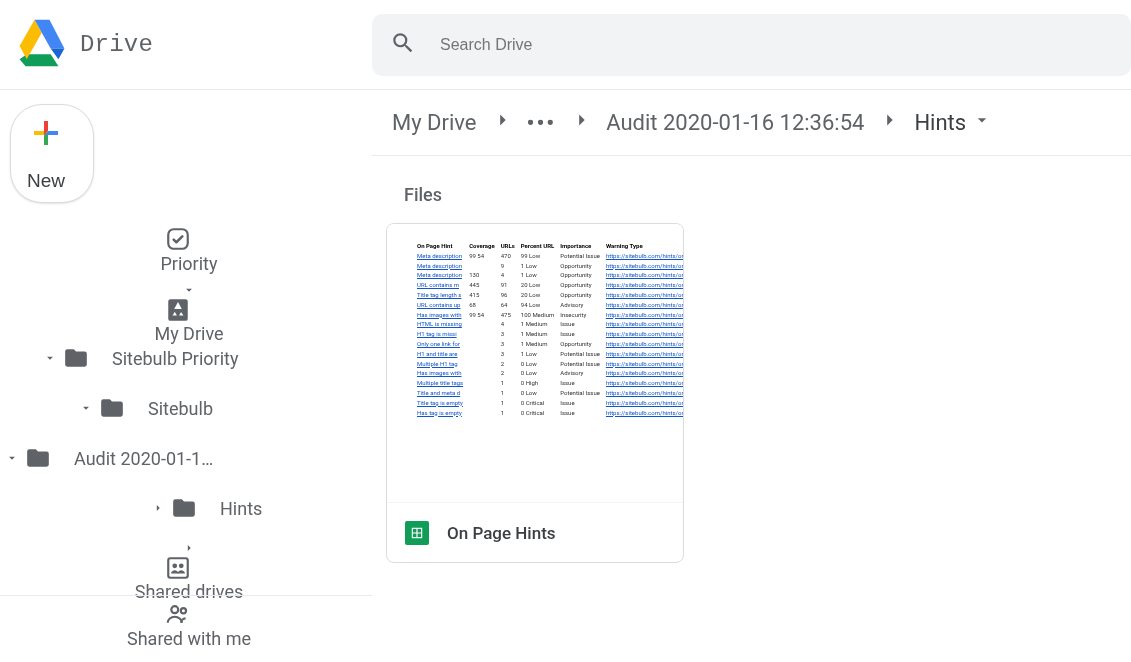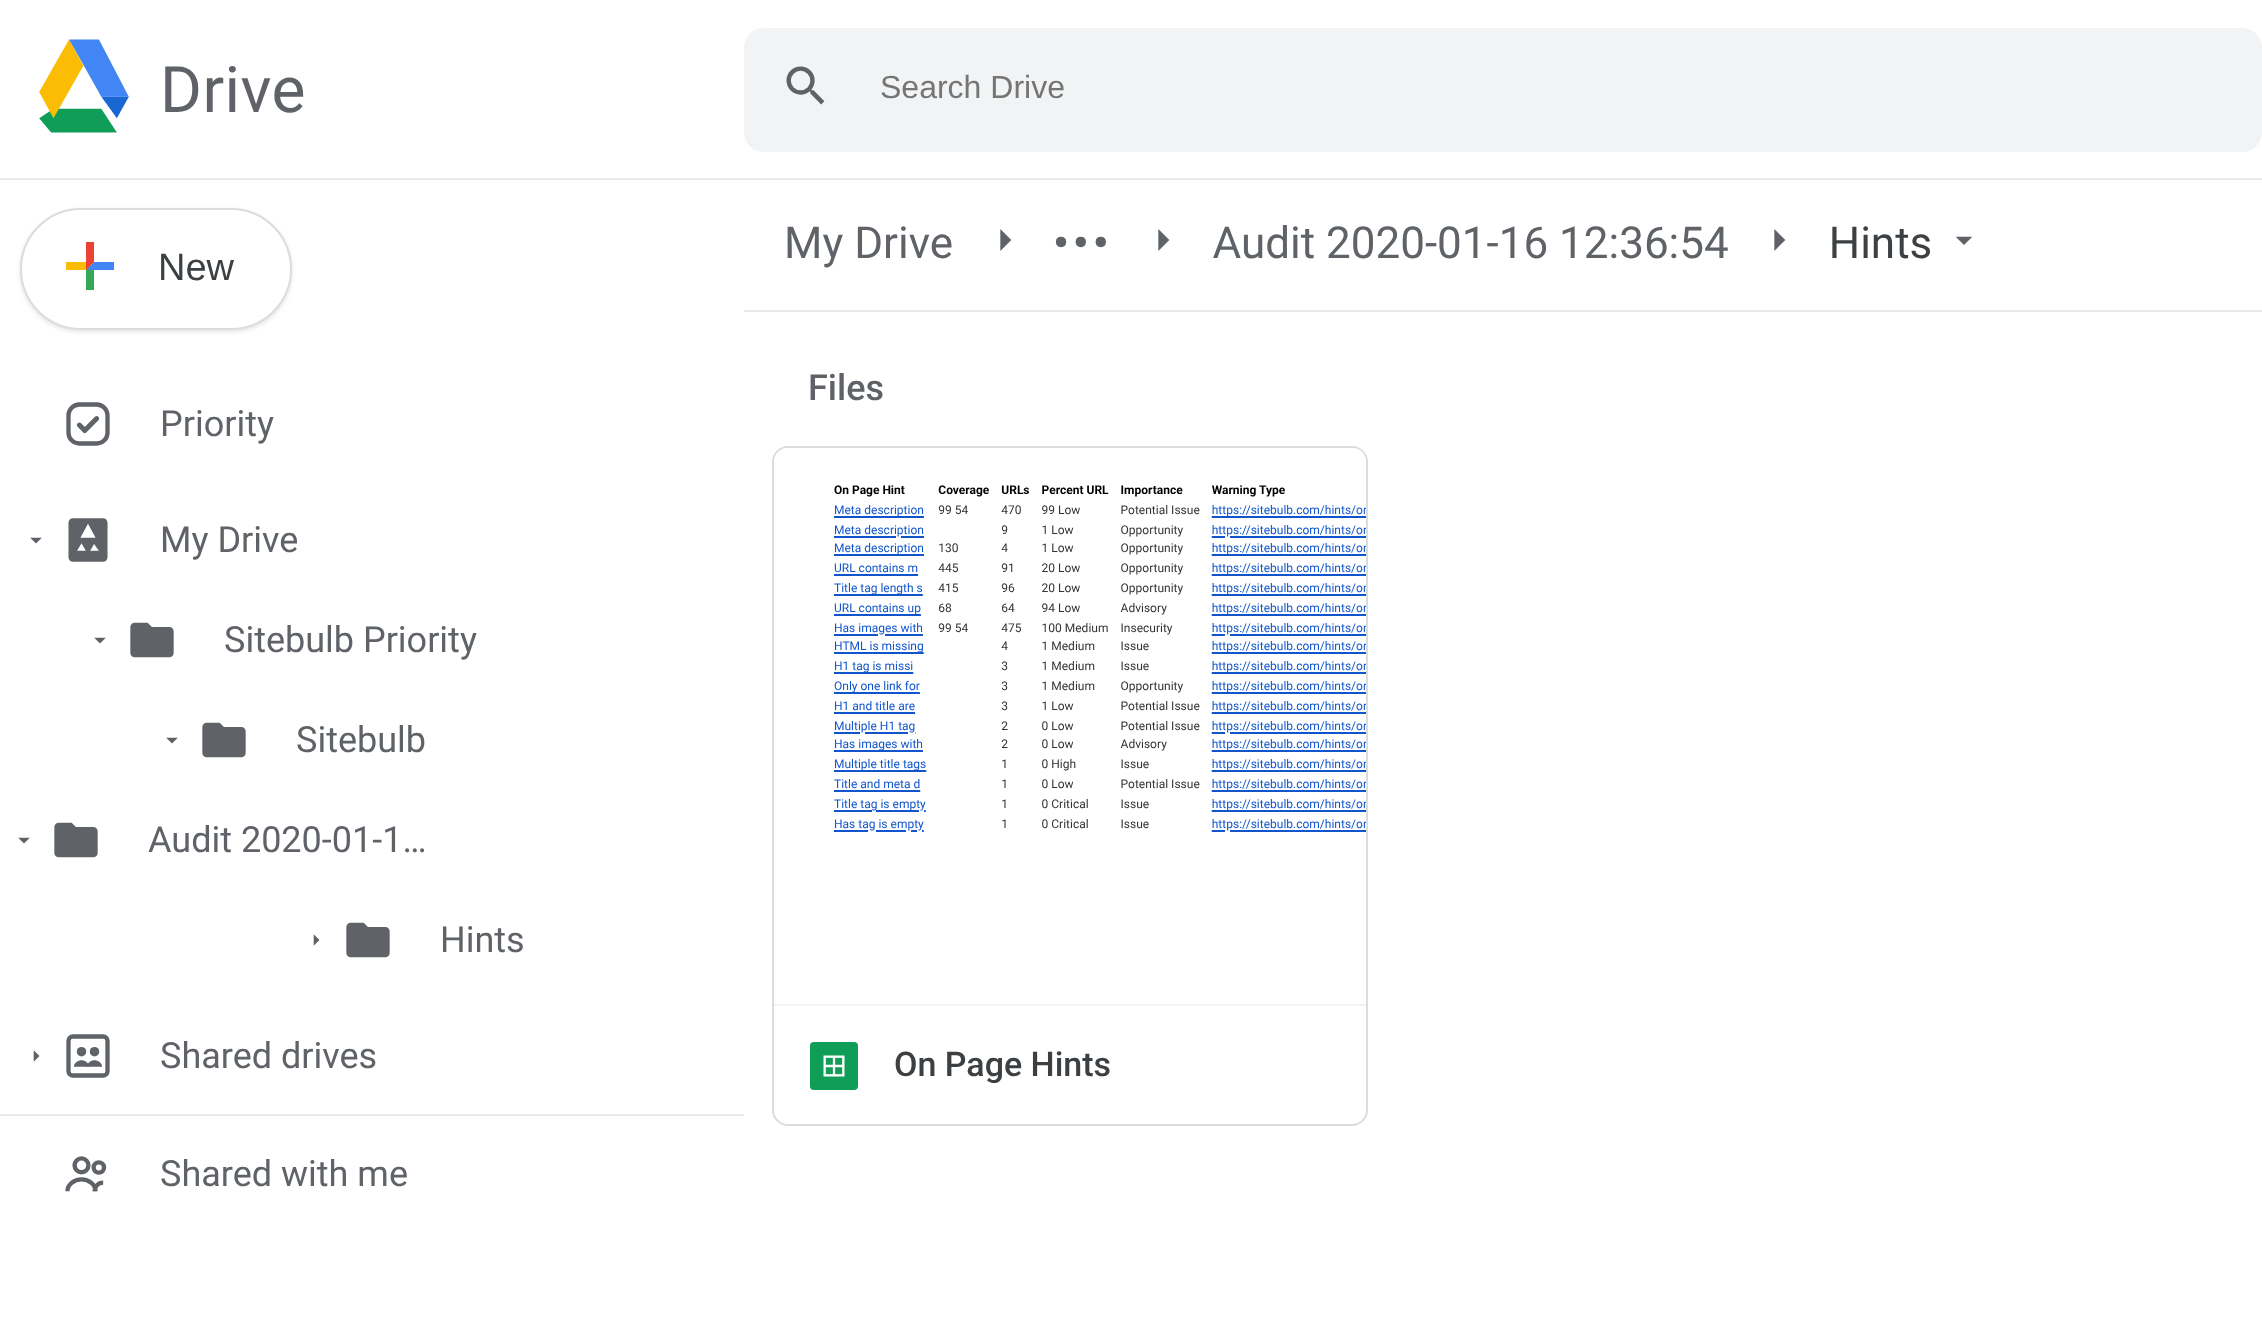--- a/index.html
+++ b/index.html
@@ -18,24 +18,25 @@
     padding-left: 16px;
     border-bottom: 1px solid #e8eaed;
   }
   .logo-wrap {
     display: flex;
     align-items: center;
     width: 356px;
   }
   .logo-wrap svg { width: 52px; height: 52px; }
   .app-title {
-    font-size: 32px;
+    font-size: 24px;
     color: #5f6368;
     margin-left: 12px;
     letter-spacing: 0.2px;
+    font-family: Liberation Mono, monospace;
   }
   .search {
     flex: 1;
     height: 62px;
     background: #f1f3f4;
     border-radius: 10px;
     display: flex;
     align-items: center;
     padding: 0 18px;
     margin-right: 0;
@@ -63,20 +64,21 @@
     display: inline-flex;
     align-items: center;
     gap: 16px;
     border: 1px solid #dadce0;
     border-radius: 32px;
     padding: 10px 28px 10px 16px;
     margin-left: 10px;
     background: #fff;
     cursor: pointer;
     box-shadow: 0 1px 2px rgba(60,64,67,.15);
+    flex-direction: column;
   }
   .new-btn span.label { font-size: 19px; color: #3c4043; font-weight:500;}
   .nav {
     margin-top: 22px;
     display: flex;
     flex-direction: column;
   }
   .nav-row {
     display: flex;
     align-items: center;
@@ -94,21 +96,21 @@
   .nav-row .exp svg { width:14px; height:14px; fill:#5f6368;}
   .nav-row .ic {
     width: 28px;
     height: 28px;
     margin-right: 22px;
     display:flex;
     justify-content:center;
     align-items:center;
   }
   .nav-row .ic svg { width:26px; height:26px; fill:#5f6368;}
-  .nav-row.top { padding-left: 6px; }
+  .nav-row.top { padding-left: 6px; flex-direction: column; }
   .nav-row.top .ic { margin-left: 0;}
   .tree-row .ic svg { fill:#5f6368; }
   .folder-icon svg { fill:#5f6368; }
   .sep { height:1px; background:#e8eaed; margin: 4px 0 4px 0; }
   .main {
     flex:1;
     padding-top: 0;
   }
   .breadcrumb {
     display:flex;

